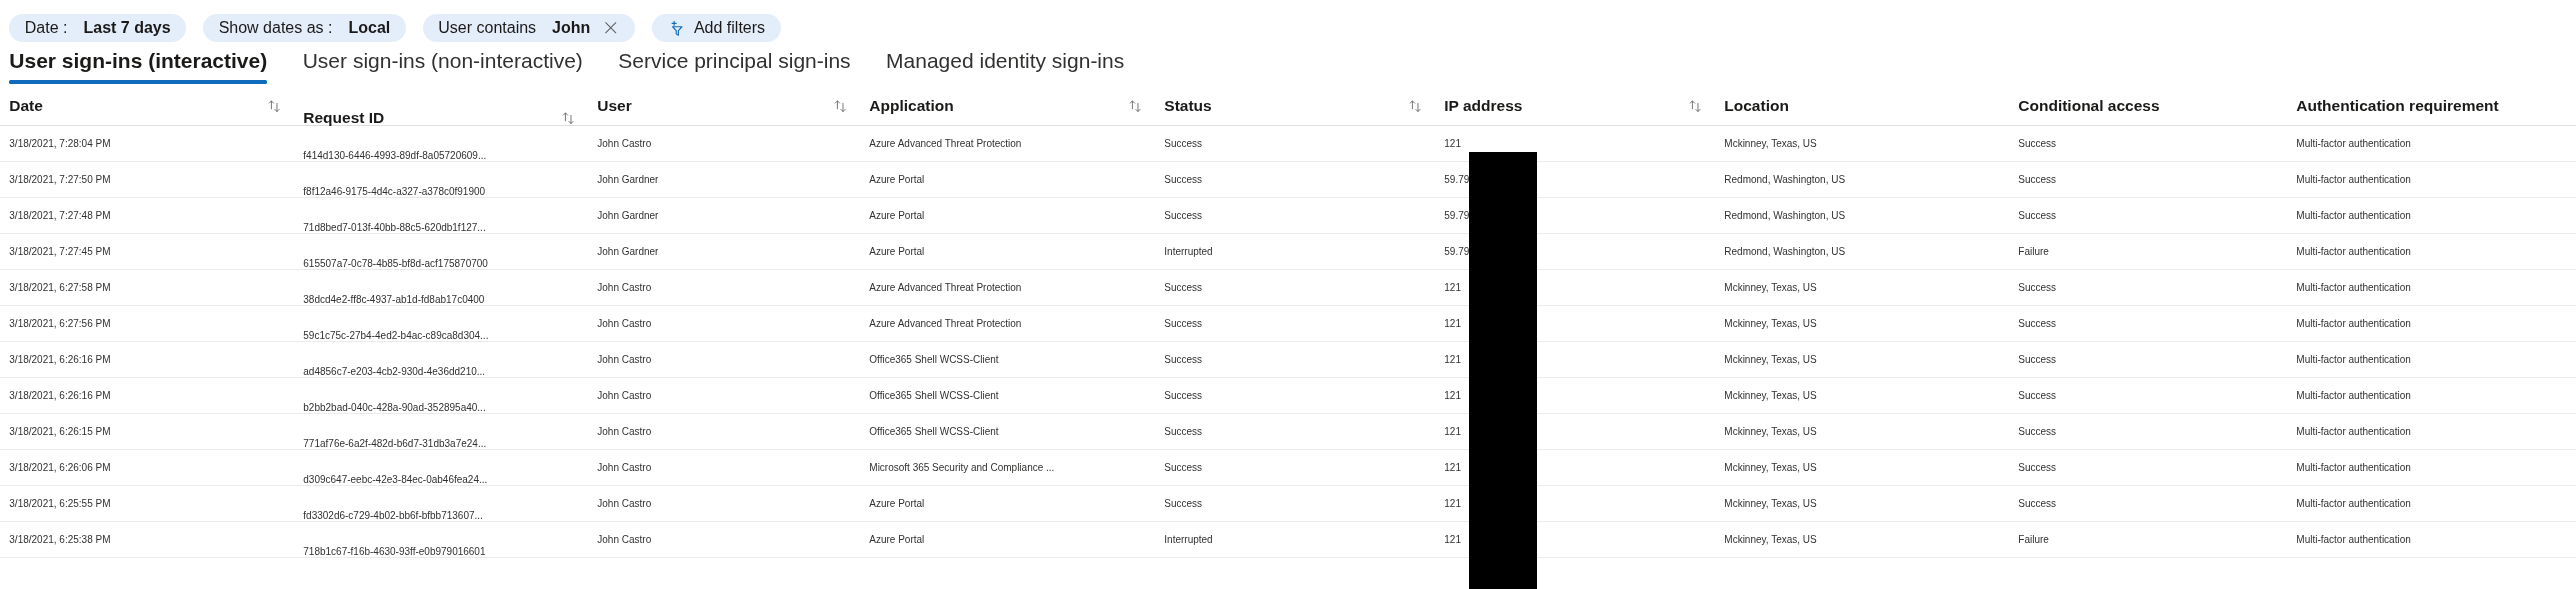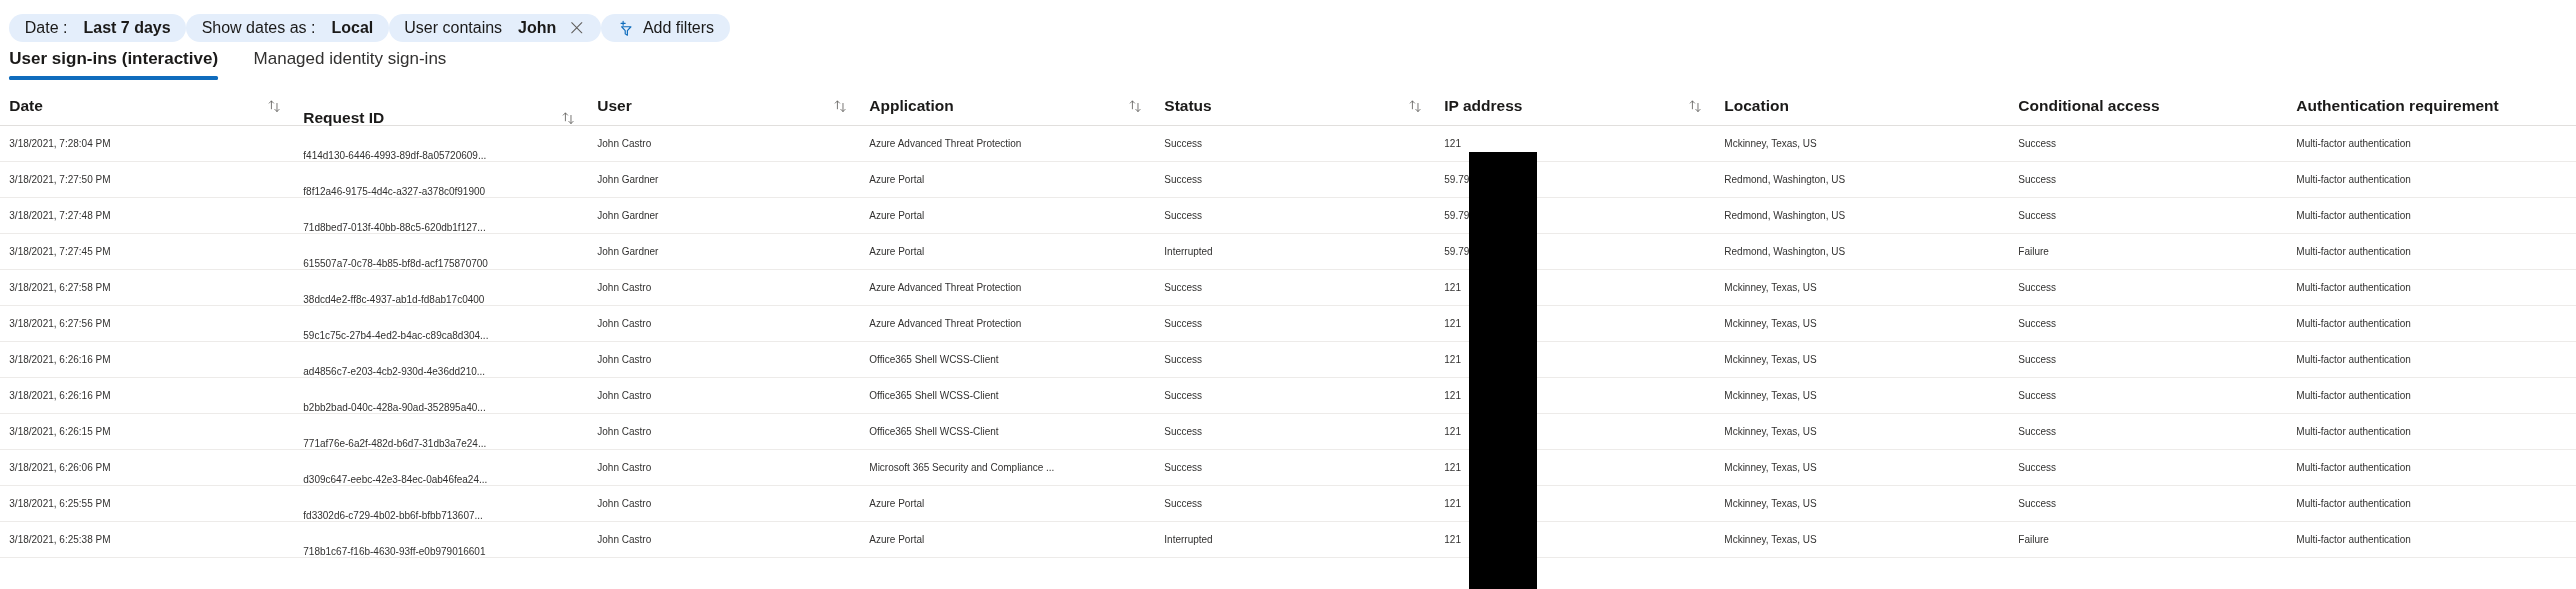--- a/index.html
+++ b/index.html
@@ -23,21 +23,21 @@
 
   
   .filter-bar {
     position: absolute;
     top: 0;
     left: 0;
     height: 56px;
     display: flex;
     align-items: center;
     padding-left: 9.3px;
-    gap: 0;
+    gap: 17px;
   }
   .pill {
     display: inline-flex;
     align-items: center;
     background: #e4eefb;
     border-radius: 14px;
     height: 28px;
     padding: 0 15.5px;
     font-size: 16px;
     color: #1b1a19;
@@ -78,21 +78,21 @@
     top: 46px;
     left: 9.3px;
     right: 0;
     height: 37px;
     display: flex;
     align-items: flex-start;
     gap: 0;
   }
   .tab {
     position: relative;
-    font-size: 17px;
+    font-size: 21px;
     color: #323130;
     padding: 3.1px 15.5px 10.8px 0;
     margin-right: 20px;
     cursor: pointer;
     white-space: nowrap;
     text-align: right;
   }
   .tab.active {
     font-weight: 700;
     color: #1b1a19;
@@ -225,20 +225,22 @@
             <path d="M6 10 L18 10 L13.4 15 L13.4 21 L10.6 19.2 L10.6 15 Z" stroke="#0f6cbd" stroke-width="1.5" fill="none" stroke-linejoin="round"></path>
             <path d="M5.2 5.6 L10.6 5.6 M7.9 3 L7.9 8.2" stroke="#0f6cbd" stroke-width="1.5" stroke-linecap="round"></path>
           </svg>
         </span>
         <span class="lbl-plain">Add filters</span>
       </div>
     </div>
 
   <div class="tabs" id="tabs">
       <div class="tab active"><span>User sign-ins (interactive)</span></div>
+      <div class="tab"><span>User sign-ins (non-interactive)</span></div>
+      <div class="tab"><span>Service principal sign-ins</span></div>
       <div class="tab"><span>Managed identity sign-ins</span></div>
     </div>
   <div class="tabs-divider"></div>
 
   <div class="grid">
     <div class="grid-row grid-head" id="head-row">
         <div class="head-cell c-date">
           <span class="htext">Date</span>
           <span class="sort-icon">
             <svg width="17" height="17" viewBox="0 0 22 22" xmlns="http://www.w3.org/2000/svg">

